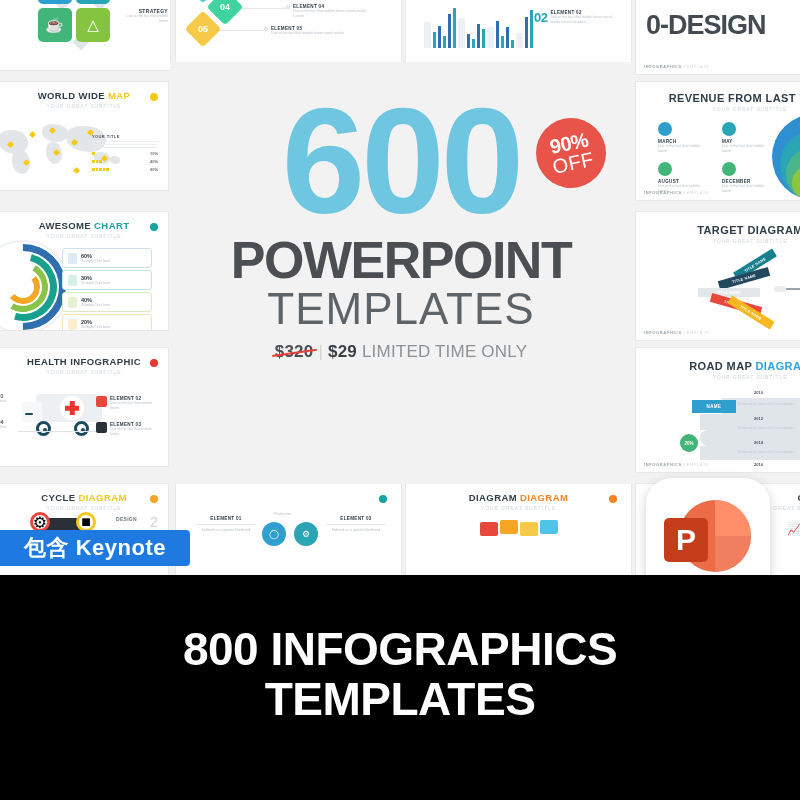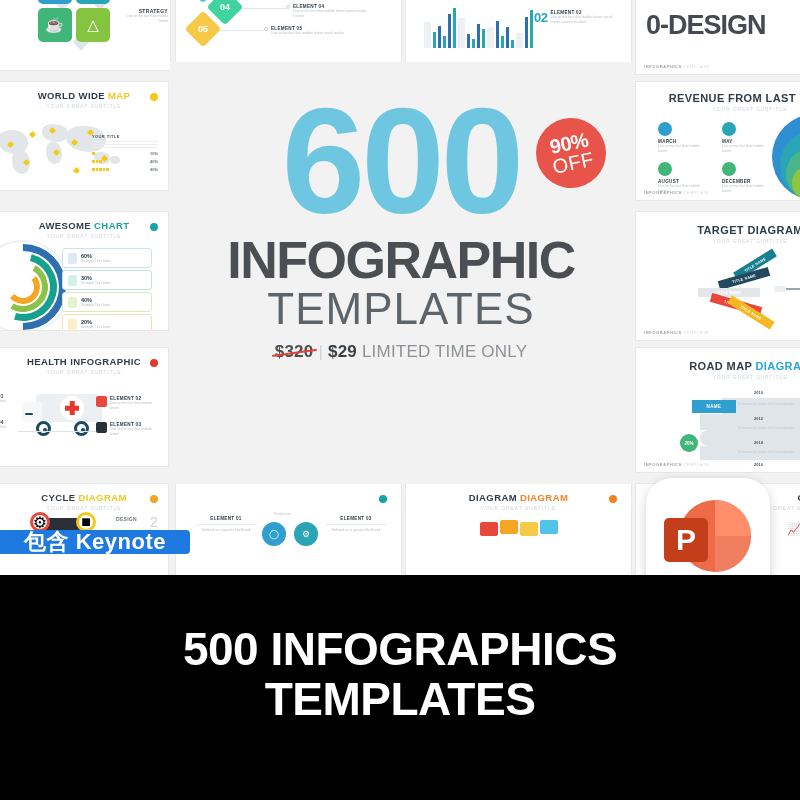--- a/index.html
+++ b/index.html
@@ -187,21 +187,21 @@
     position: absolute; left: 536px; top: 118px; width: 70px; height: 70px;
     border-radius: 50%; background: #e8534a; color: #fff;
     display: flex; flex-direction: column; align-items: center; justify-content: center;
     transform: rotate(-12deg);
   }
   .badge-90 .b1 { font-size: 20px; font-weight: bold; line-height: 1; letter-spacing:-.5px; }
   .badge-90 .b2 { font-size: 20px; font-weight: normal; line-height: 1.05; letter-spacing:.5px;}
 
   
   .keynote {
-    position: absolute; left: 0px; top: 530px; width: 190px; height: 24px;
+    position: absolute; left: 0px; top: 530px; width: 190px; height: 36px;
     background: #1e7ae0; color: #fff; display: flex; align-items: center;
     justify-content: center; font-size: 22px; font-weight: bold; letter-spacing: .5px;
     border-top-right-radius: 4px; border-bottom-right-radius: 4px;
   }
 
   
   .ppt-icon {
     position: absolute; left: 646px; top: 478px; width: 124px; height: 124px;
     background: #ffffff; border-radius: 26px; box-shadow: 0 3px 12px rgba(0,0,0,.18);
   }
@@ -628,21 +628,21 @@
     <div class="slide s14">
       <div style="padding-top:8px; text-align:right; padding-right:8px;">
         <div class="slide-title accent-blue" style="text-align:right;">GRAM</div>
         <div class="slide-sub" style="text-align:right;">YOUR GREAT SUBTITLE</div>
       </div>
       <div style="position:absolute; right:34px; top:38px; color:#2f9fd0; font-size:12px;">📈</div>
     </div>
 
     <div class="hero">
       <div class="hero-600">600</div>
-      <div class="hero-info">INFOGRAPHIC</div>
+      <div class="hero-info">POWERPOINT</div>
       <div class="hero-templates">TEMPLATES</div>
       <div class="hero-price">
         <span class="old">$320</span><span class="bar">|</span><span class="now">$29</span>
         <span>LIMITED TIME ONLY</span>
       </div>
     </div>
 
     <div class="badge-90">
       <div class="b1">90%</div>
       <div class="b2">OFF</div>
@@ -654,17 +654,17 @@
       <div class="ppt-circle">
         <div class="q"></div>
           <div class="q2"></div>
       </div>
       <div class="ppt-square">P</div>
     </div>
 
   </div>
 
   <div class="band">
-    <div class="band-l1">500 INFOGRAPHICS</div>
+    <div class="band-l1">800 INFOGRAPHICS</div>
     <div class="band-l2">TEMPLATES</div>
   </div>
 
 </div>
 
 </body></html>

